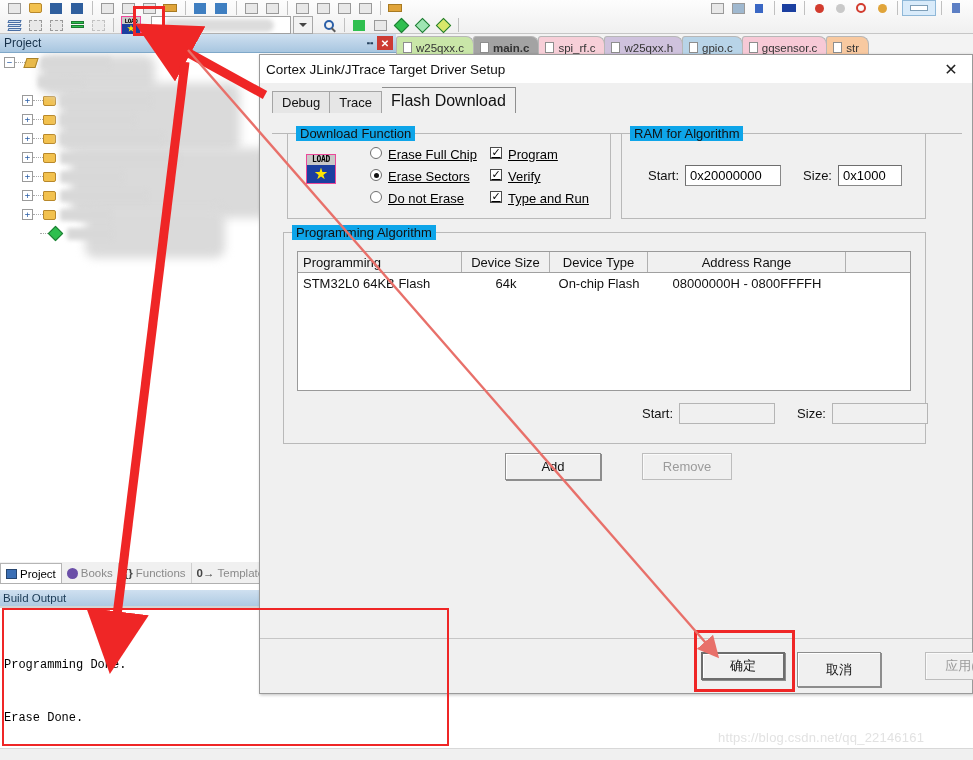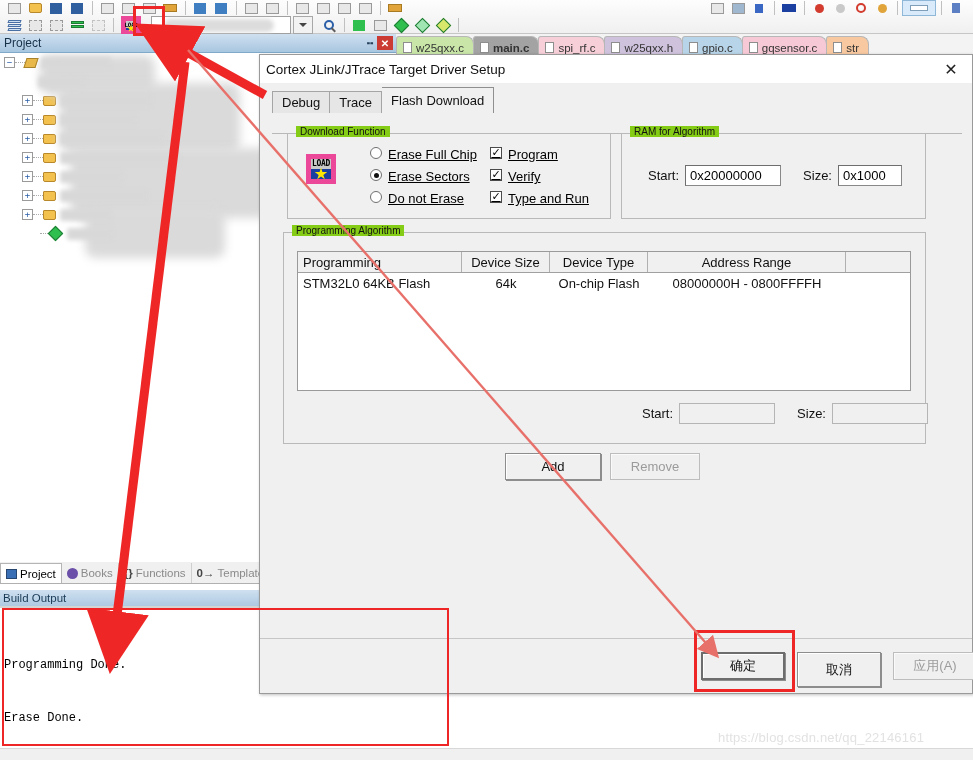--- a/index.html
+++ b/index.html
@@ -38,21 +38,21 @@
   .ic-grey-dot { width: 9px; height: 9px; border-radius: 50%; background: #c9c9c9; }
   .ic-red-ring { width: 10px; height: 10px; border-radius: 50%; border: 2px solid #d23b2e; }
   .ic-magnify { width: 10px; height: 10px; border-radius: 50%; border: 2px solid #5c5c5c; position: relative; }
   .ic-magnify::after { content: ""; position: absolute; right: -4px; bottom: -3px; width: 5px; height: 2px; background: #5c5c5c; transform: rotate(45deg); }
   .ic-pale { width: 13px; height: 11px; background: #e8e8e8; border: 1px solid #9a9a9a; }
   .ic-yellowbar { width: 14px; height: 8px; background: #e0a43a; border: 1px solid #a87a22; }
 
   .load-icon {
     width: 20px; height: 19px; background: #c8c8c8;
     display: flex; flex-direction: column; align-items: center; justify-content: flex-end;
-    position: relative; border: 5px solid #ec4899;
+    position: relative; border: 1px solid #ec4899;
   }
   .load-icon .ld-text { font-size: 6px; font-weight: bold; letter-spacing: -0.3px; line-height: 7px; color: #000; font-family: "DejaVu Sans Mono", monospace; }
   .load-icon .ld-body { width: 100%; height: 11px; background: #1b3fa0; position: relative; }
   .load-icon .ld-star { position: absolute; left: 50%; top: 50%; transform: translate(-50%,-50%); width: 8px; height: 8px; background: #ffe600; clip-path: polygon(50% 0%,61% 35%,98% 35%,68% 57%,79% 91%,50% 70%,21% 91%,32% 57%,2% 35%,39% 35%); }
 
   .load-toolbtn-wrap { position: relative; }
   .load-highlight {
     position: absolute; left: 133px; top: 6px; width: 32px; height: 30px;
     border: 3px solid #ef2626; z-index: 40;
   }
@@ -141,28 +141,28 @@
     padding: 0 6px 0 6px; font-size: 13.5px; color: #111;
   }
   .dlg-title .t { flex: 1; }
   .dlg-close { width: 30px; height: 26px; display: flex; align-items: center; justify-content: center; font-size: 16px; color: #222; }
 
   .dlg-tabs { display: flex; align-items: flex-end; height: 24px; padding-left: 12px; margin-top: 6px; }
   .dtab {
     height: 22px; padding: 0 9px; display: flex; align-items: center;
     font-size: 13px; color: #111; border-right: 1px solid #9a9a9a;
   }
-  .dtab.active { height: 26px; font-size: 13px; border: none; justify-content: flex-end; }
+  .dtab.active { height: 26px; font-size: 16px; border: none; justify-content: flex-end; }
 
   .gbox {
     position: absolute; border: 1px solid #b9b9b9;
   }
   .gbox > .legend {
-    position: absolute; top: -8px; left: 8px; background: #84cc16;
-    padding: 0 4px; font-size: 10px; color: #111;
+    position: absolute; top: -8px; left: 8px; background: #0ea5e9;
+    padding: 0 4px; font-size: 13px; color: #111;
   }
 
   .radio-row { display: flex; align-items: flex-start; gap: 6px; height: 22px; font-size: 13px; text-decoration: underline; }
   .radio {
     width: 12px; height: 12px; border-radius: 50%; background: #fff;
     border: 1px solid #6f6f6f; display: flex; align-items: center; justify-content: center; flex: none;
   }
   .radio.on::after { content: ""; width: 5px; height: 5px; border-radius: 50%; background: #111; }
   .cbox {
     width: 12px; height: 12px; background: #fff; border: 1px solid #4a4a4a;
@@ -188,21 +188,21 @@
   .ptable .trow { display: flex; height: 21px; }
   .ptable .td { display: flex; align-items: center; justify-content: center; font-size: 13px; color: #111; height: 100%; }
   .ptable .td.left { justify-content: flex-start; padding-left: 5px; }
 
   .btn {
     background: #f0f0f0; border: 1px solid #8d8d8d;
     display: flex; align-items: center; justify-content: center;
     font-size: 13px; color: #111;
     box-shadow: inset 1px 1px 0 #fff, 1px 1px 0 #8d8d8d;
   }
-  .btn.disabled { color: #9b9b9b; border-color: #bdbdbd; box-shadow: inset 1px 1px 0 #fafafa; }
+  .btn.disabled { color: #9b9b9b; border-color: #bdbdbd; box-shadow: inset 1px 1px 0 #fafafa; margin-left: 32px; }
   .btn.default { border: 2px solid #6d6d6d; }
 
   .ok-highlight {
     position: absolute; left: 694px; top: 630px; width: 101px; height: 62px;
     border: 3px solid #ef2626; z-index: 35; pointer-events: none;
   }
 
   
   .arrows { position: absolute; left: 0; top: 0; width: 973px; height: 760px; z-index: 60; pointer-events: none; }
 

